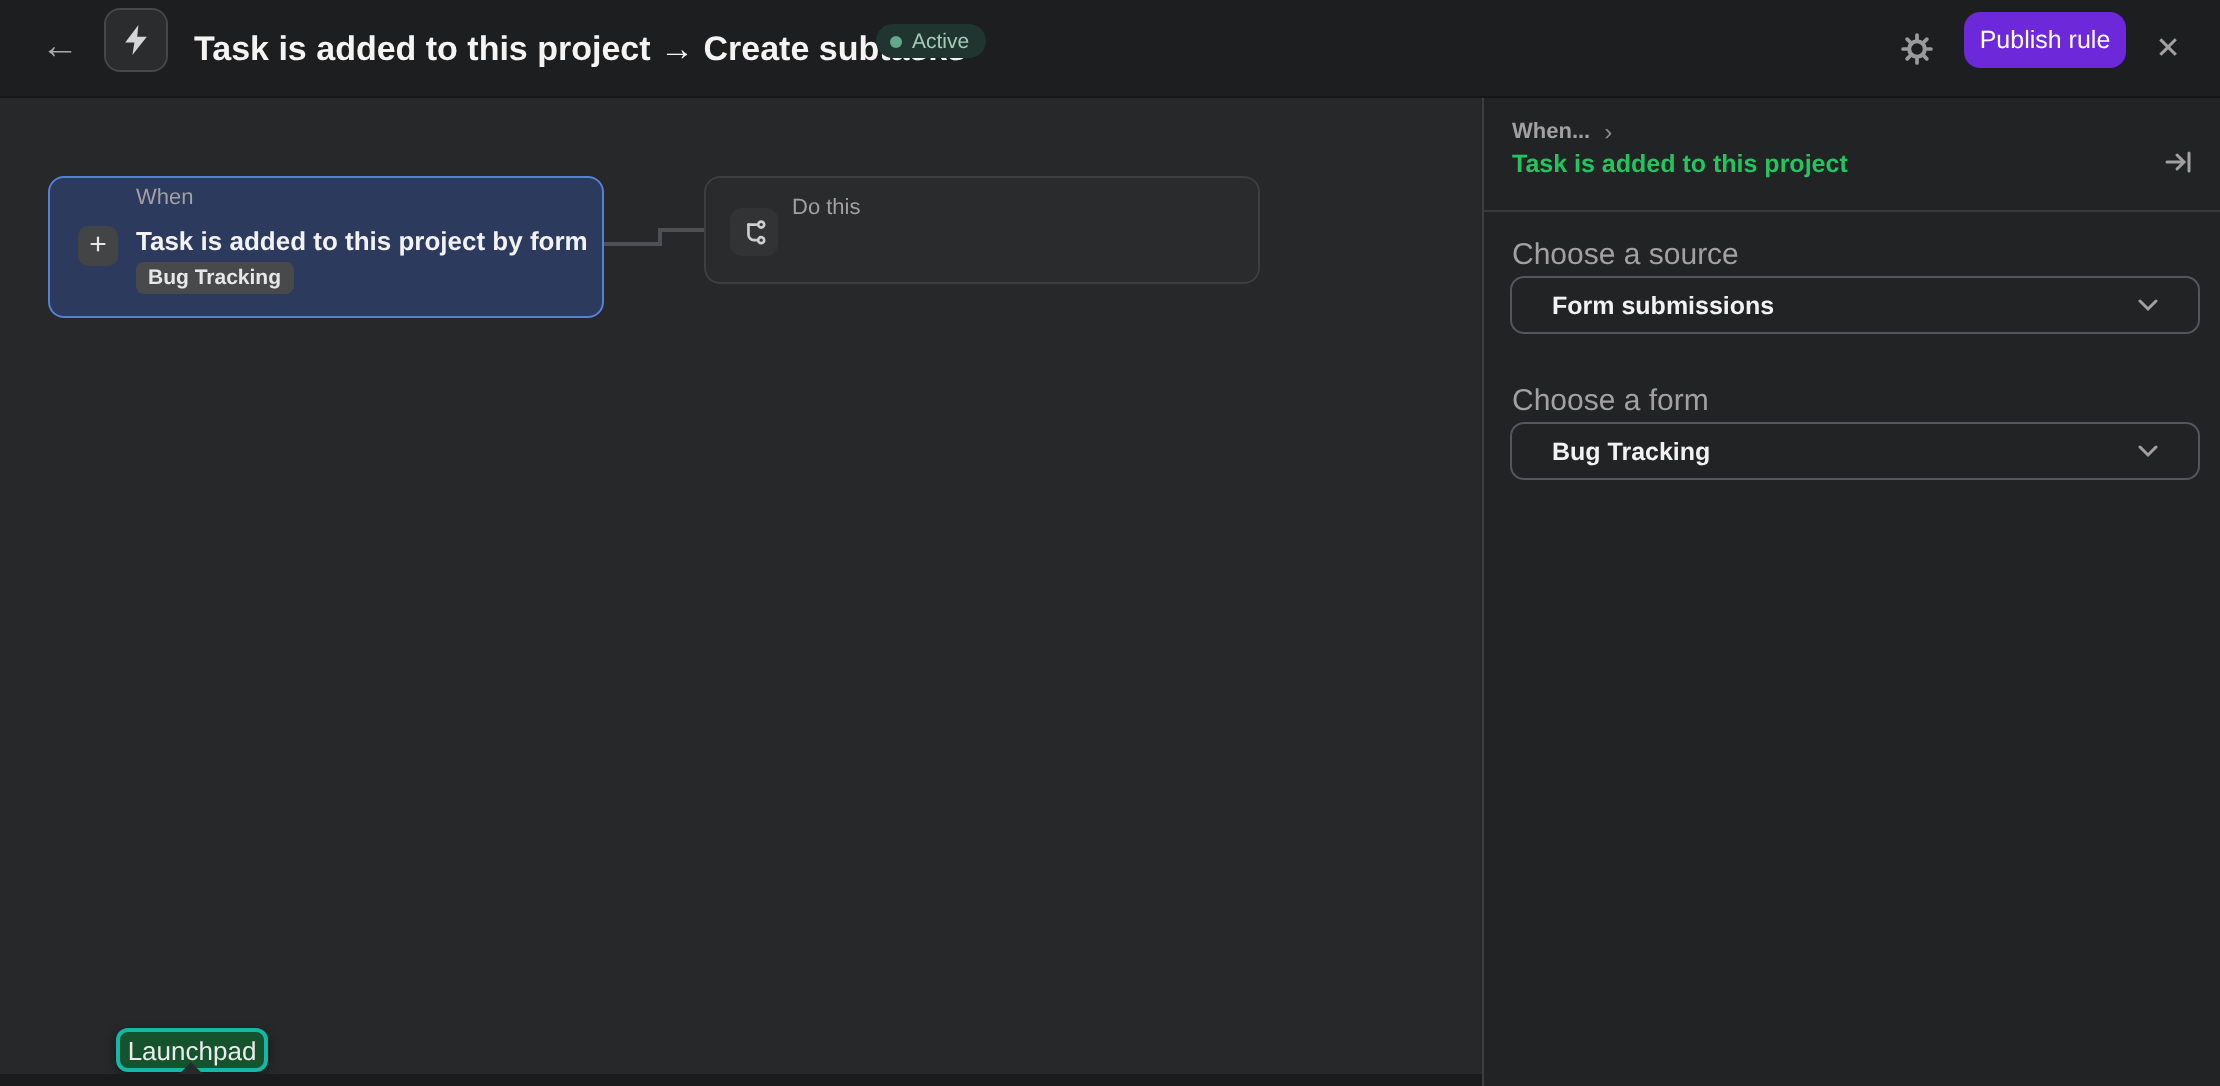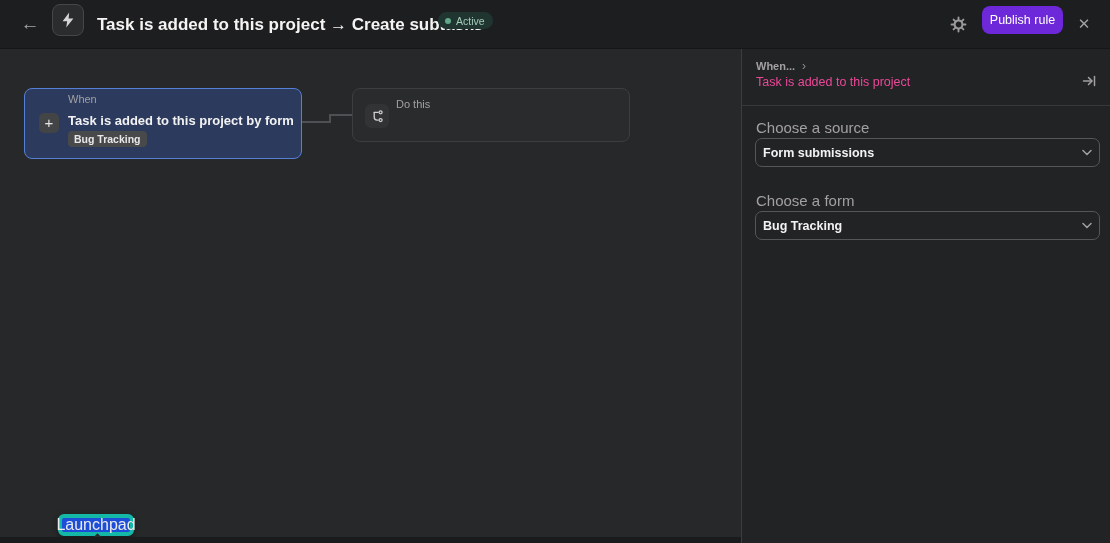--- a/index.html
+++ b/index.html
@@ -55,45 +55,45 @@
   .chip { display:inline-block; background:#48494b; border-radius:4px; padding:2px 6px;
           font-size:10.5px; font-weight:bold; color:#e8e7e8; white-space:nowrap; }
   .trigger-chip { position:absolute; left:43px; top:42px; }
 
   .connector { position:absolute; background:#4f5053; }
   .conn-h1 { left:302px; top:72px; width:29px; height:2px; }
   .conn-v  { left:329px; top:66px; width:2px;  height:8px; }
   .conn-h2 { left:329px; top:65px; width:23px; height:2px; }
 
   .tooltip { position:absolute; left:58px; top:465px; width:76px; height:22px;
-             background:#1d4ed8; border:4px solid #14b8a6; border-radius:6px;
+             background:#14532d; border:2px solid #14b8a6; border-radius:6px;
              display:flex; align-items:center; justify-content:center;
-             font-size:16px; color:#eceaec; box-shadow:0 2px 6px rgba(0,0,0,.4); }
+             font-size:13px; color:#eceaec; box-shadow:0 2px 6px rgba(0,0,0,.4); }
   .tooltip-arrow { position:absolute; left:31px; top:17px; width:9px; height:9px;
                    background:#29292b; border-right:1px solid #49494b; border-bottom:1px solid #49494b;
                    transform:rotate(45deg); }
   .bottom-strip { position:absolute; left:0; top:488px; width:741px; height:6px; background:#1a1b1d; }
 
   
   .sidebar { position:absolute; left:741px; top:49px; width:369px; height:494px;
              background:#222325; border-left:1px solid #3c3d3f; }
   .sb-breadcrumb { position:absolute; left:14px; top:10px; display:flex; align-items:center; gap:7px;
                    font-size:11px; font-weight:bold; color:#a2a0a2; cursor:pointer; }
   .sb-crumb-chev { font-size:12px; color:#8d8c8e; font-weight:normal; }
-  .sb-title { position:absolute; left:14px; top:26px; font-size:12.5px; font-weight:normal; color:#ec4899; }
+  .sb-title { position:absolute; left:14px; top:26px; font-size:12.5px; font-weight:bold; color:#22c55e; }
   .collapse-btn { left:333px; top:18px; width:28px; height:28px; }
   .sb-divider { position:absolute; left:0; top:56px; width:369px; height:1px; background:#37383a; }
 
   .field-label { position:absolute; left:14px; font-size:15px; color:#a2a0a2; }
   .lbl-source { top:70px; }
   .lbl-form   { top:143px; }
   .dropdown { position:absolute; left:13px; width:345px; height:29px;
               background:#222325; border:1px solid #55565a; border-radius:7px;
               display:flex; align-items:center; justify-content:space-between;
-              padding:0 7px; cursor:pointer; }
+              padding:0 20px; cursor:pointer; }
   .dd-source { top:89px; }
   .dd-form   { top:162px; }
   .dd-value { font-size:12.5px; font-weight:bold; color:#f3f2f3; }
 
   svg { display:block; }
 </style>
 </head>
 <body>
 
 <div class="app">

